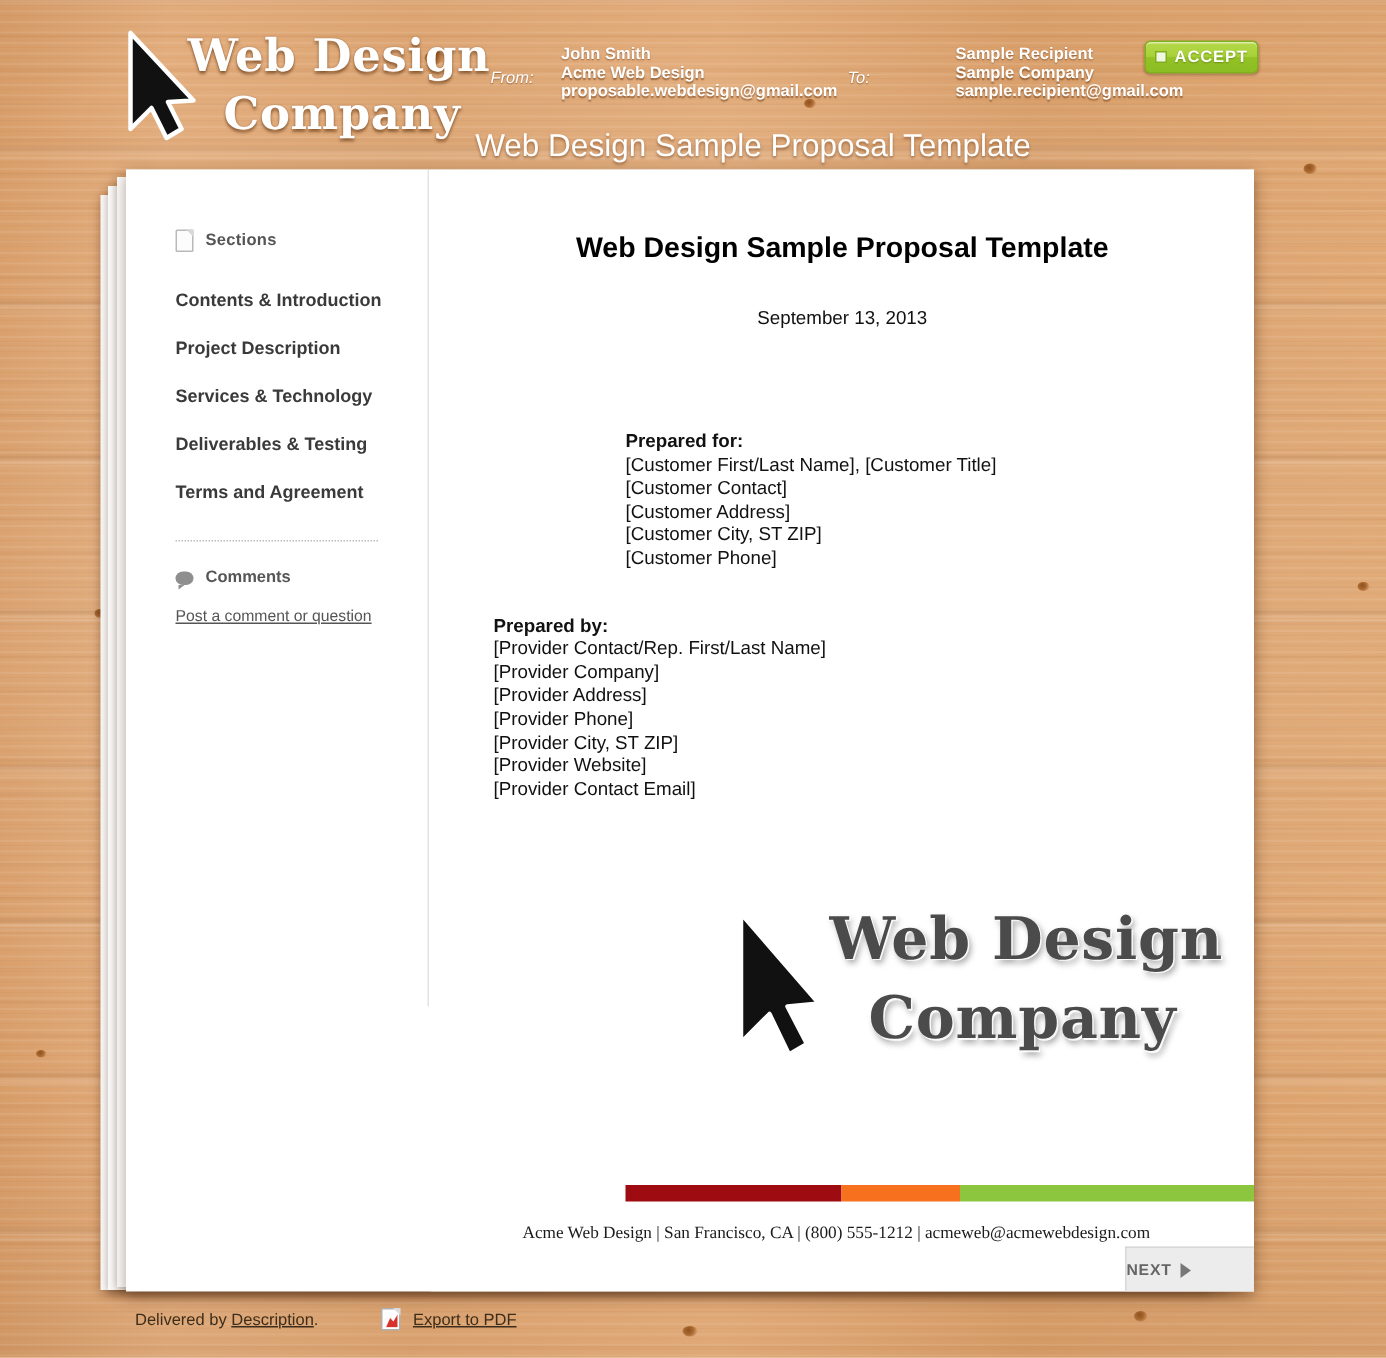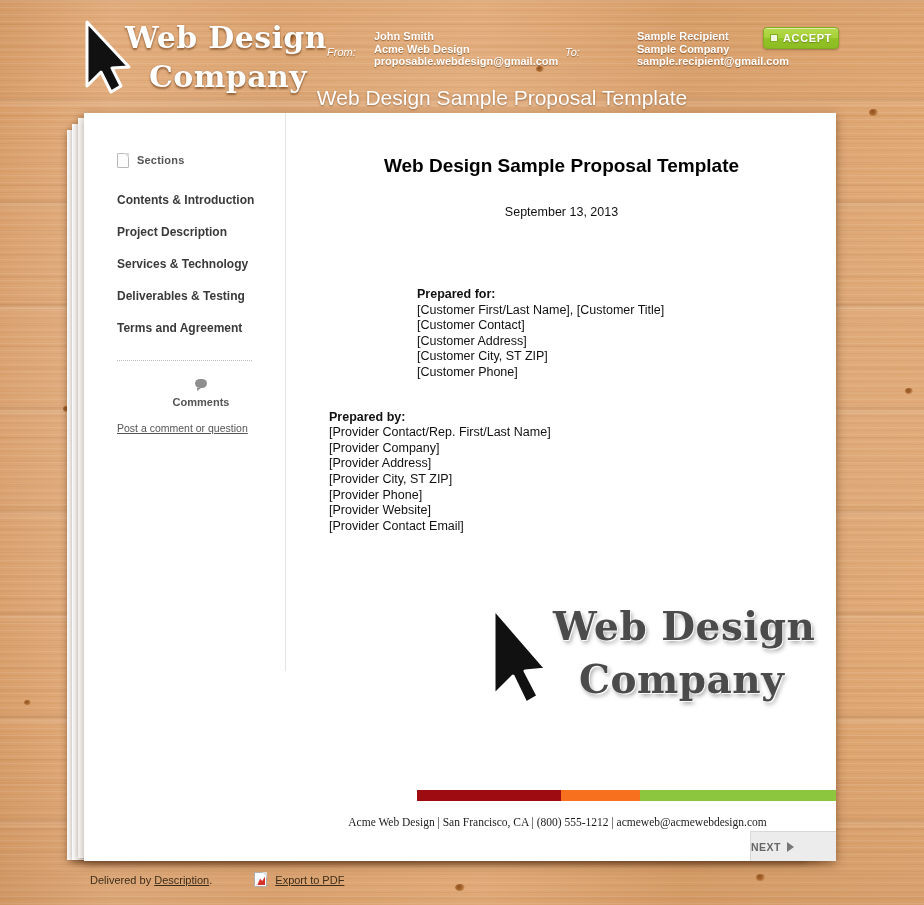--- a/index.html
+++ b/index.html
@@ -231,21 +231,20 @@
   .nav-gap { height: 9px; }
 
   .nav-divider {
     margin: 16px 33px 0 33px;
     border-top: 1px dotted #bbbbbb;
   }
 
   .comments-head {
     display: flex; align-items: center; gap: 8px;
     padding: 18px 0 0 33px;
-    flex-direction: column;
   }
   .comment-bubble {
     width: 12px; height: 9px; border-radius: 5px/4.5px;
     background: #8e8e8e; position: relative;
   }
   .comment-bubble::after {
     content: ""; position: absolute; left: 2px; bottom: -3px;
     border-left: 4px solid #8e8e8e;
     border-bottom: 3px solid transparent;
   }
@@ -489,22 +488,22 @@
       <div>[Customer Address]</div>
       <div>[Customer City, ST ZIP]</div>
       <div>[Customer Phone]</div>
     </div>
 
     <div class="block block-prep-by">
       <div><b>Prepared by:</b></div>
       <div>[Provider Contact/Rep. First/Last Name]</div>
       <div>[Provider Company]</div>
       <div>[Provider Address]</div>
+      <div>[Provider Phone]</div>
       <div>[Provider City, ST ZIP]</div>
-      <div>[Provider Phone]</div>
       <div>[Provider Website]</div>
       <div>[Provider Contact Email]</div>
     </div>
 
     <div class="logo-doc">
       <div class="logo-doc-inner">
         <svg class="logo-cursor" viewBox="0 0 62 100">
           <polygon points="5,3 5,89 24,70 37,97 49,90 36,65 57,63" fill="#111" stroke="#ffffff" stroke-width="3" stroke-linejoin="round"></polygon>
         </svg>
         <div class="logo-doc-text">

